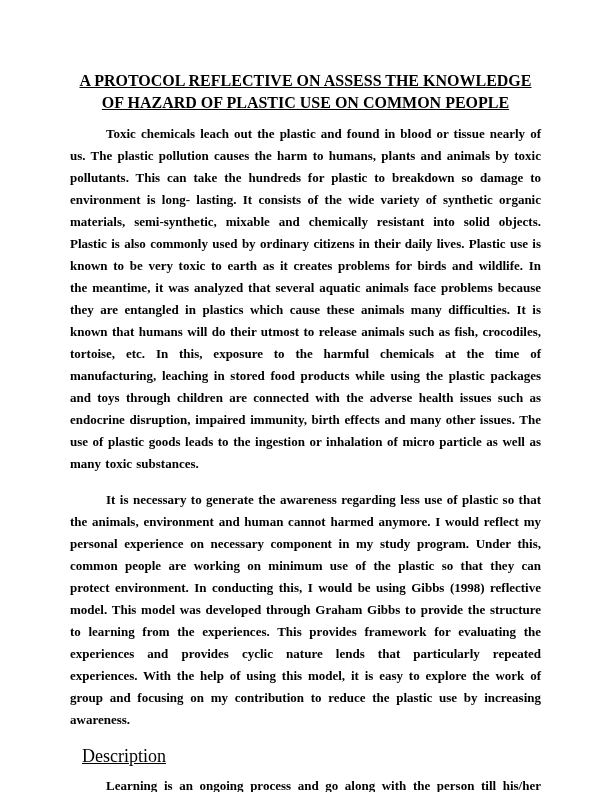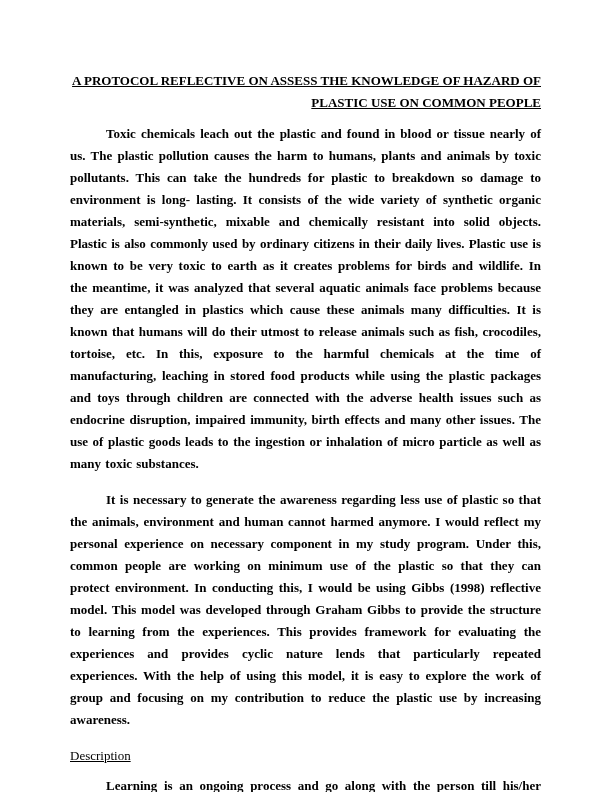--- a/index.html
+++ b/index.html
@@ -14,44 +14,44 @@
     margin: 0 auto;
     background: #ffffff;
     box-sizing: border-box;
     padding: 70px 71px 40px 70px;
     font-family: "Liberation Serif", "DejaVu Serif", serif;
     font-size: 13px;
     color: #000000;
     overflow: hidden;
   }
   .doc-title {
-    font-size: 13px;
+    font-size: 16px;
     font-weight: bold;
     text-decoration: underline;
-    text-align: right;
+    text-align: center;
     line-height: 22px;
     margin: 0 0 9px 0;
   }
   .para {
     text-align: justify;
     line-height: 22px;
     margin: 0 0 14px 0;
     text-indent: 36px;
     word-spacing: 1px;
     font-weight: bold;
   }
   .para.last {
     margin-bottom: 0;
   }
   .section-heading {
-    font-size: 13px;
+    font-size: 18px;
     font-weight: normal;
     text-decoration: underline;
     line-height: 22px;
-    margin: 8px 0 8px 0;
+    margin: 8px 0 8px 12px;
   }
 </style>
 </head>
 <body>
 
 <div class="page">
 
   <h1 class="doc-title">A PROTOCOL REFLECTIVE ON ASSESS THE KNOWLEDGE OF HAZARD OF PLASTIC USE ON COMMON PEOPLE</h1>
 
   <p class="para">Toxic chemicals leach out the plastic and found in blood or tissue nearly of us. The plastic pollution causes the harm to humans, plants and animals by toxic pollutants. This can take the hundreds for plastic to breakdown so damage to environment is long- lasting. It consists of the wide variety of synthetic organic materials, semi-synthetic, mixable and chemically resistant into solid objects. Plastic is also commonly used by ordinary citizens in their daily lives.  Plastic use is known to be very toxic to earth as it creates problems for birds and wildlife. In the meantime, it was analyzed that several aquatic animals face problems because they are entangled in plastics which cause these animals many difficulties. It is known that humans will do their utmost to release animals such as fish, crocodiles, tortoise, etc. In this, exposure to the harmful chemicals at the time of manufacturing, leaching in stored food products while using the plastic packages and toys through children are connected with the adverse health issues such as endocrine disruption, impaired immunity, birth effects and many other issues. The use of plastic goods leads to the ingestion or inhalation of micro particle as well as many toxic substances.</p>

